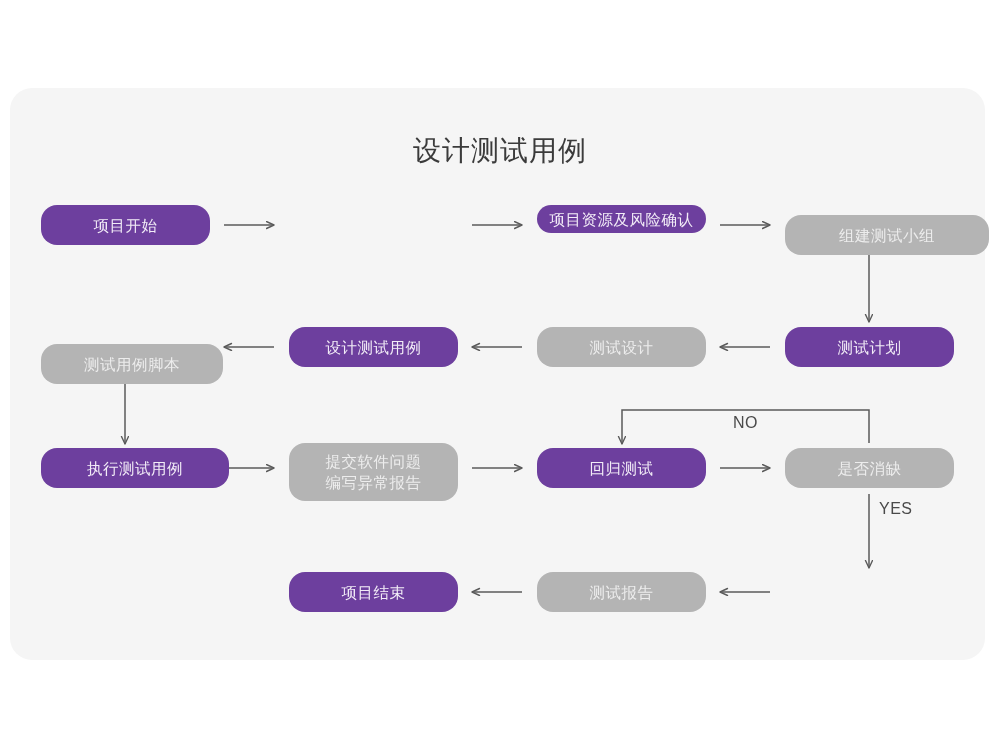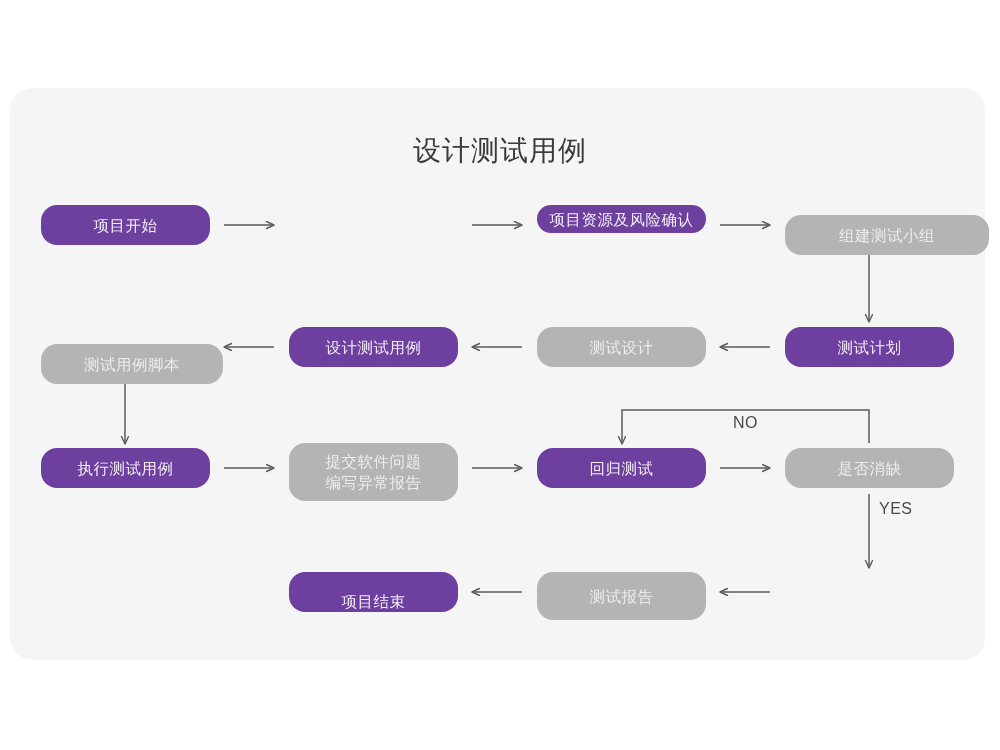--- a/index.html
+++ b/index.html
@@ -140,34 +140,34 @@
   <div class="node purple" style="left:289px; top:327px; width:169px; height:40px;">
     <span class="label">设计测试用例</span>
   </div>
   <div class="node gray" style="left:537px; top:327px; width:169px; height:40px;">
     <span class="label">测试设计</span>
   </div>
   <div class="node purple" style="left:785px; top:327px; width:169px; height:40px;">
     <span class="label">测试计划</span>
   </div>
 
-  <div class="node purple" style="left:41px; top:448px; width:169px; height:40px;">
+  <div class="node purple" style="left:41px; top:448px; width:188px; height:40px;">
     <span class="label">执行测试用例</span>
   </div>
   <div class="node gray" style="left:289px; top:443px; width:169px; height:58px;">
     <span class="label">提交软件问题
 编写异常报告</span>
   </div>
   <div class="node purple" style="left:537px; top:448px; width:169px; height:40px;">
     <span class="label">回归测试</span>
   </div>
   <div class="node gray" style="left:785px; top:448px; width:169px; height:40px;">
     <span class="label">是否消缺</span>
   </div>
 
-  <div class="node purple" style="left:289px; top:572px; width:169px; height:40px;align-items:flex-end;">
+  <div class="node purple" style="left:289px; top:572px; width:169px; height:40px;">
     <span class="label">项目结束</span>
   </div>
-  <div class="node gray" style="left:537px; top:572px; width:169px; height:48px;">
+  <div class="node gray" style="left:537px; top:572px; width:169px; height:40px;">
     <span class="label">测试报告</span>
   </div>
 
 </div>
 
 </body></html>

